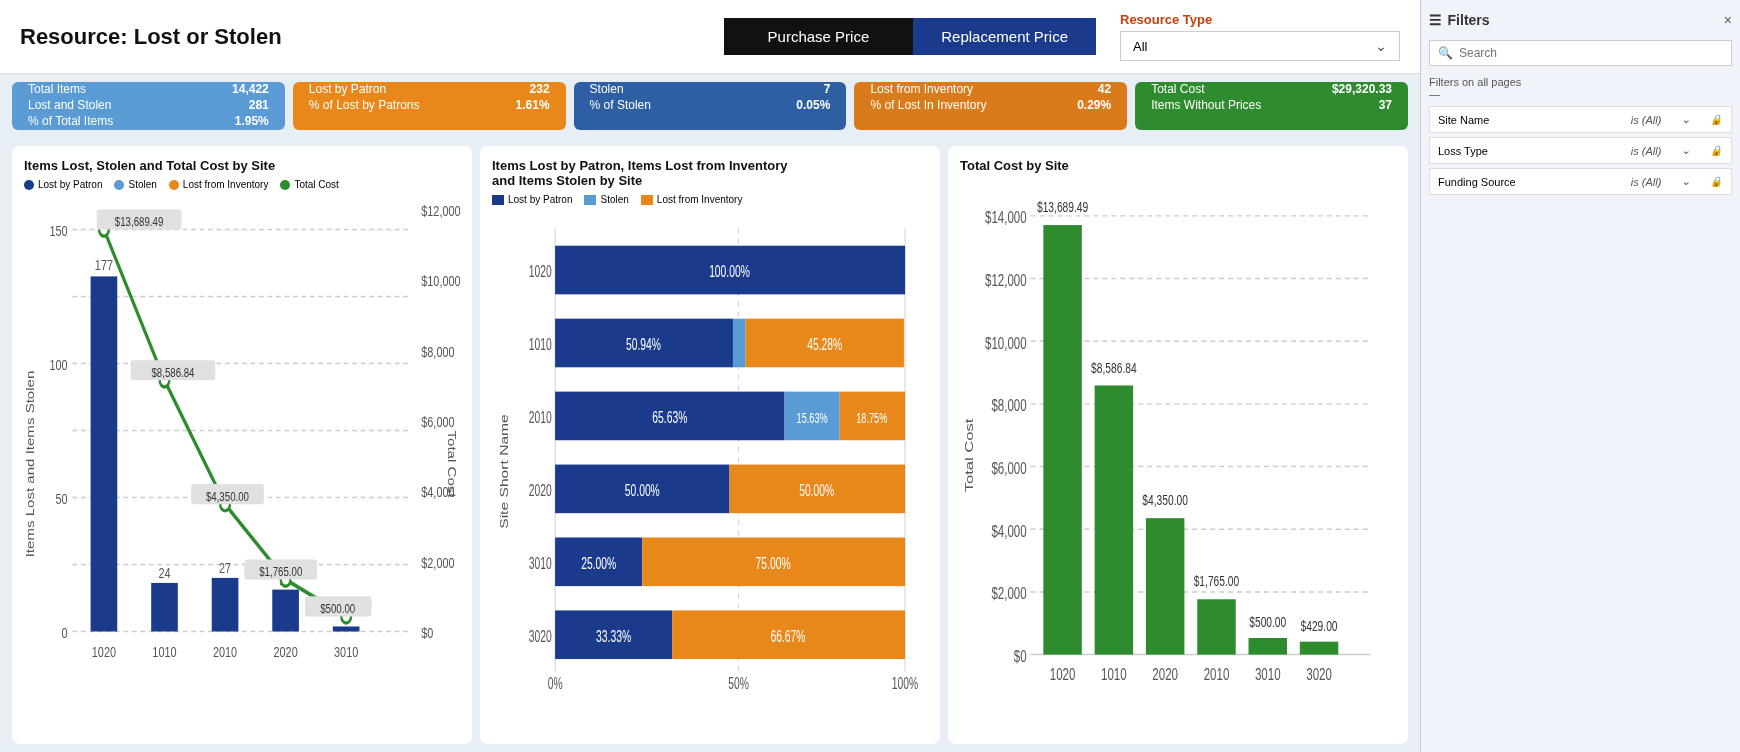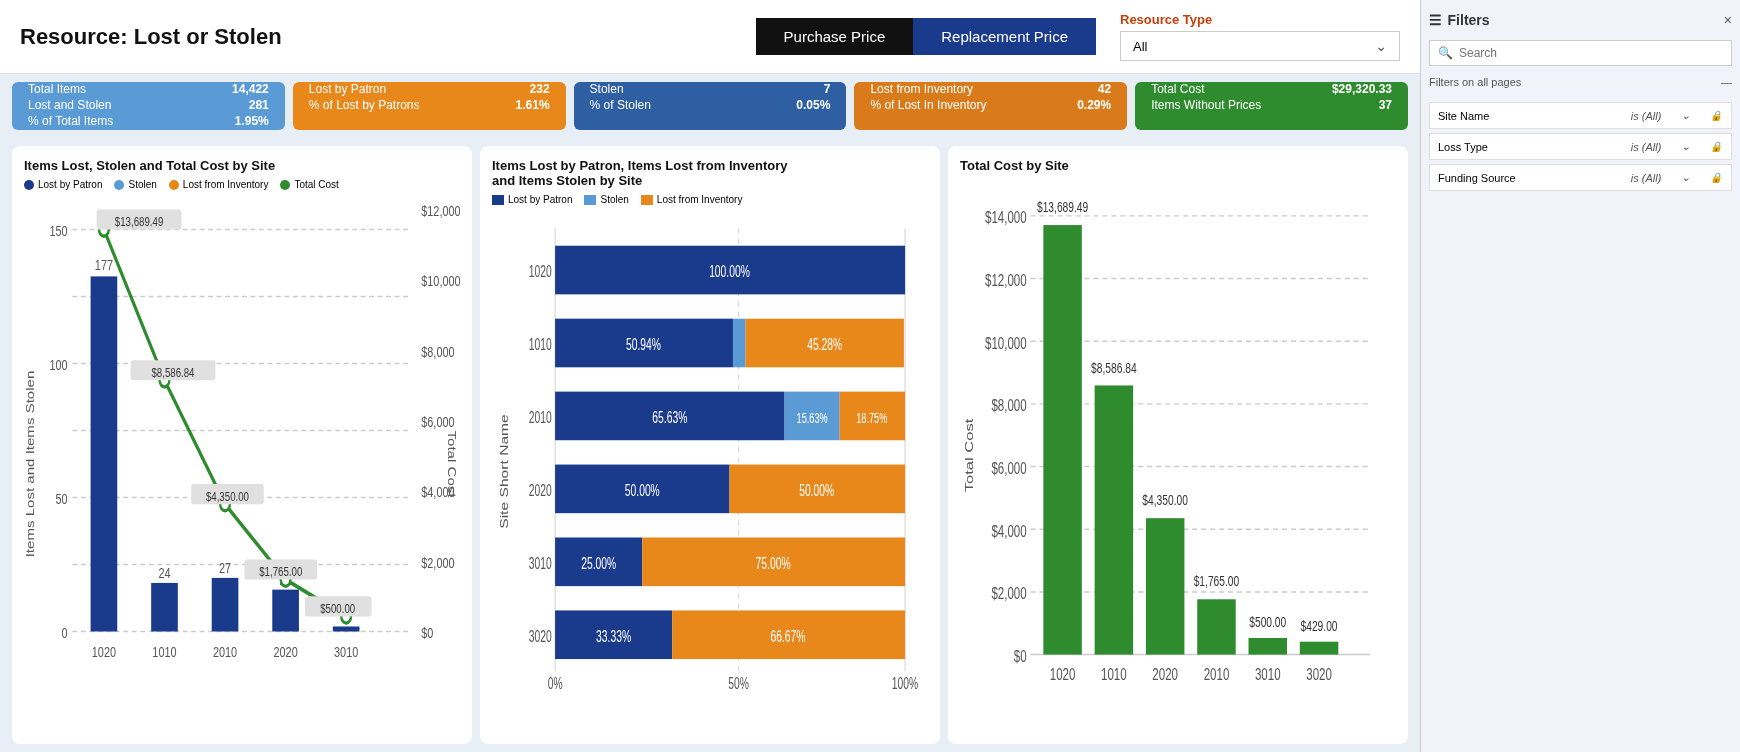--- a/index.html
+++ b/index.html
@@ -1,21 +1,21 @@
 <!DOCTYPE html>
 <html><head>
   <meta charset="utf-8">
   <style>
     * { box-sizing: border-box; margin: 0; padding: 0; }
     body { font-family: 'Segoe UI', Arial, sans-serif; background: #e8eef5; font-size: 12px; display: flex; height: 752px; overflow: hidden; }
     .main-content { flex: 1; display: flex; flex-direction: column; overflow: hidden; }
     .header { background: white; padding: 12px 20px; display: flex; align-items: center; gap: 4px; border-bottom: 1px solid #ddd; }
     .page-title { font-size: 22px; font-weight: bold; color: #111; flex: 1; }
     .price-buttons { display: flex; gap: 0; }
-    .btn-purchase { background: #111; color: white; padding: 10px 28px; font-size: 15px; border: none; cursor: pointer; }
+    .btn-purchase { background: #111; color: white; padding: 10px 44px; font-size: 15px; border: none; cursor: pointer; }
     .btn-replacement { background: #1a3a8c; color: white; padding: 10px 28px; font-size: 15px; border: none; cursor: pointer; }
     .resource-type-section { display: flex; flex-direction: column; gap: 4px; margin-left: 20px; }
     .resource-type-label { color: #c2410c; font-size: 13px; font-weight: 600; }
     .resource-type-select { display: flex; align-items: center; border: 1px solid #ccc; padding: 6px 12px; min-width: 280px; background: white; justify-content: space-between; cursor: pointer; }
     .resource-type-value { font-size: 13px; }
     .chevron { font-size: 14px; color: #555; }
     .kpi-row { display: flex; gap: 8px; padding: 8px 12px; }
     .kpi-card { flex: 1; border-radius: 6px; padding: 0 16px; color: white; }
     .kpi-card.blue-light { background: #5b9bd5; }
     .kpi-card.orange { background: #e8871a; }
@@ -33,21 +33,21 @@
     .legend-dot { width: 10px; height: 10px; border-radius: 50%; display: inline-block; }
     .legend-rect { width: 12px; height: 10px; display: inline-block; }
     .chart-area { flex: 1; position: relative; }
     
     .sidebar { width: 320px; background: #f0f4fa; border-left: 1px solid #ccc; display: flex; flex-direction: column; padding: 8px; }
     .sidebar-header { display: flex; align-items: center; justify-content: space-between; margin-bottom: 8px; padding: 4px 0; }
     .sidebar-title { font-size: 14px; font-weight: 600; color: #333; display: flex; align-items: center; gap: 6px; }
     .sidebar-close { color: #555; cursor: pointer; font-size: 14px; }
     .search-box { display: flex; align-items: center; border: 1px solid #ccc; background: white; padding: 5px 8px; margin-bottom: 10px; gap: 6px; }
     .search-input { border: none; outline: none; font-size: 12px; flex: 1; }
-    .filters-label { font-size: 11px; color: #555; margin-bottom: 14px; display: flex; justify-content: space-between; }
+    .filters-label { font-size: 11px; color: #555; margin-bottom: 6px; display: flex; justify-content: space-between; flex-direction: column; }
     .filter-row { display: flex; align-items: center; justify-content: space-between; padding: 6px 8px; background: white; border: 1px solid #ddd; margin-bottom: 4px; cursor: pointer; }
     .filter-name { font-size: 11px; }
     .filter-value { font-size: 11px; color: #555; }
     .filter-actions { display: flex; gap: 20px; align-items: center; font-style: italic; }
     .filter-chevron { font-size: 11px; color: #555; }
     
     svg text { font-family: 'Segoe UI', Arial, sans-serif; }
   </style>
 </head>
 <body>

